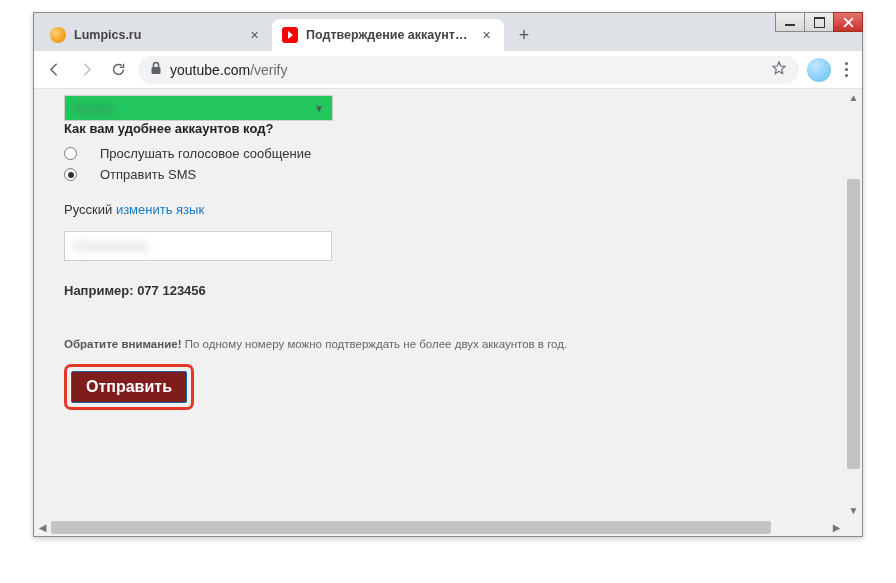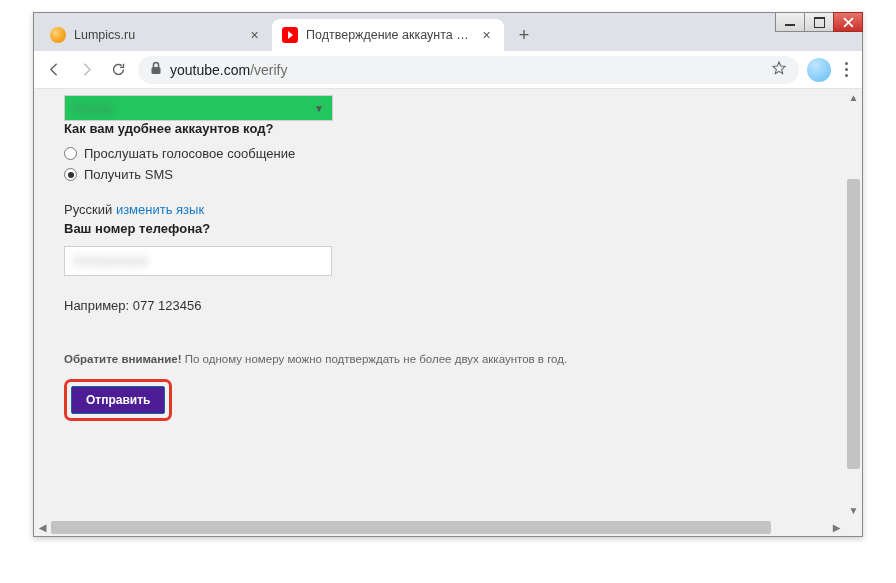--- a/index.html
+++ b/index.html
@@ -70,21 +70,21 @@
     gap: 8px;
     border-radius: 8px 8px 0 0;
     position: relative;
   }
   .tab.inactive { background: transparent; }
   .tab.active { background: #fff; }
   .tab .favicon {
     width: 16px; height: 16px; border-radius: 50%;
     flex-shrink: 0;
   }
-  .tab .title { flex: 1; white-space: nowrap; overflow: hidden; text-overflow: ellipsis; }
+  .tab .title { flex: 1; white-space: nowrap; overflow: hidden; text-overflow: ellipsis; font-weight: bold; }
   .tab .close-x { font-size: 14px; color: #555; width: 15px; text-align: center;}
   .favicon.orange {
     background: radial-gradient(circle at 35% 35%, #ffd27a, #f6a623 55%, #e08a12);
     border: 0;
   }
   .favicon.yt {
     background: #f00;
     border-radius: 3px;
     position: relative;
   }
@@ -205,64 +205,64 @@
     font-size: 13px;
   }
   .country-select .caret { color: #555; font-size: 10px;}
   .q {
     font-weight: bold;
     color: #222;
     margin-bottom: 10px;
     font-size: 13px;
   }
   .radio-row {
-    display: flex; align-items: center; gap: 7px;
+    display: flex; align-items: center; gap: 23px;
     margin-bottom: 6px;
     font-size: 13px;
     color: #333;
   }
   .radio {
     width: 13px; height: 13px; border-radius: 50%;
     border: 1px solid #777; position: relative; background: #fff;
   }
   .radio.checked::after {
     content: ""; position: absolute;
     left: 2.5px; top: 2.5px; width: 6px; height: 6px;
     background: #333; border-radius: 50%;
   }
   .section-gap { height: 14px; }
-  .lang-row { font-size: 13px; color: #333; margin-bottom: 4px;}
+  .lang-row { font-size: 13px; color: #333; margin-bottom: 14px;}
   .lang-row a { color: #167ac6; text-decoration: none; }
   .phone-input {
     width: 268px; height: 30px;
     border: 1px solid #cfcfcf;
     background: #fff;
     display: flex; align-items: center; padding: 0 8px;
     margin-bottom: 22px;
   }
   .phone-input .val {
     color: transparent;
     text-shadow: 0 0 7px rgba(120,120,120,0.55);
     font-size: 13px;
   }
-  .example { font-size: 13px; color: #333; margin-bottom: 16px;}
+  .example { font-size: 13px; color: #333; margin-bottom: 16px; font-weight: bold;}
   .notice { font-size: 11.5px; color: #666; margin-bottom: 14px; margin-top: 40px;}
   .notice b { font-weight: bold; color: #555;}
   .submit-wrap {
     display: inline-block;
     border: 3px solid #e53727;
     border-radius: 7px;
     padding: 4px;
   }
   .submit-btn {
-    background: #4c1d95;
+    background: #7f1d1d;
     color: #fff;
     border: 1px solid #1064a8;
     padding: 6px 14px;
-    font-size: 12px;
+    font-size: 16px;
     font-weight: bold;
     cursor: pointer;
     border-radius: 2px;
   }
 </style>
 </head>
 <body>
 
 <div class="window">
 
@@ -337,30 +337,29 @@
       </div>
 
       <div class="q">Как вам удобнее аккаунтов код?</div>
 
       <div class="radio-row">
         <div class="radio"></div>
         <span>Прослушать голосовое сообщение</span>
       </div>
       <div class="radio-row">
         <div class="radio checked"></div>
-        <span>Получить SMS</span>
+        <span>Отправить SMS</span>
       </div>
 
       <div class="section-gap"></div>
       <div class="lang-row">
         <span>Русский</span>
         <a href="#">изменить язык</a>
       </div>
 
-      <div class="q">Ваш номер телефона?</div>
       <div class="phone-input">
         <span class="val">07XXXXXXX</span>
       </div>
 
       <div class="example">Например: 077 123456</div>
       <div class="notice">
         <b>Обратите внимание!</b><span> По одному номеру можно подтверждать не более двух аккаунтов в год.</span>
       </div>
 
       <div class="submit-wrap">

